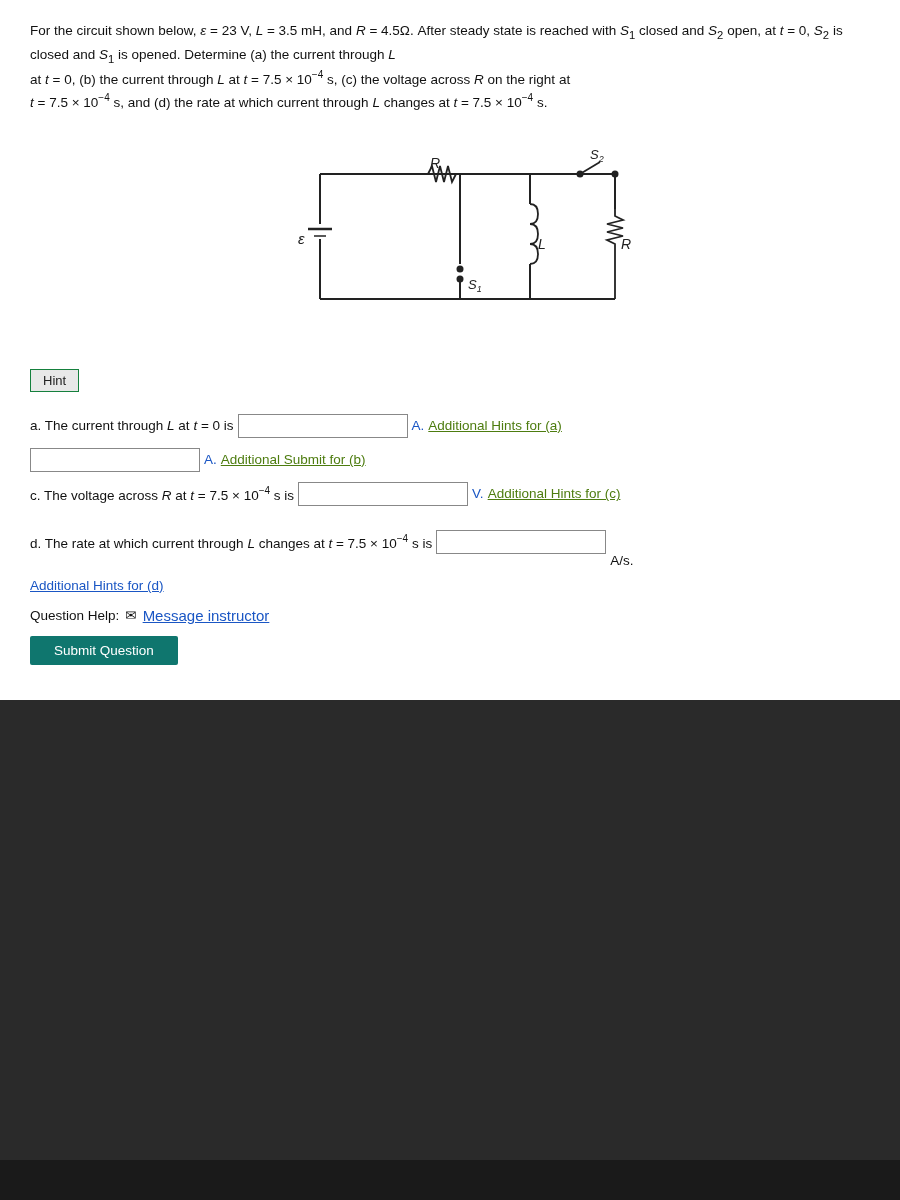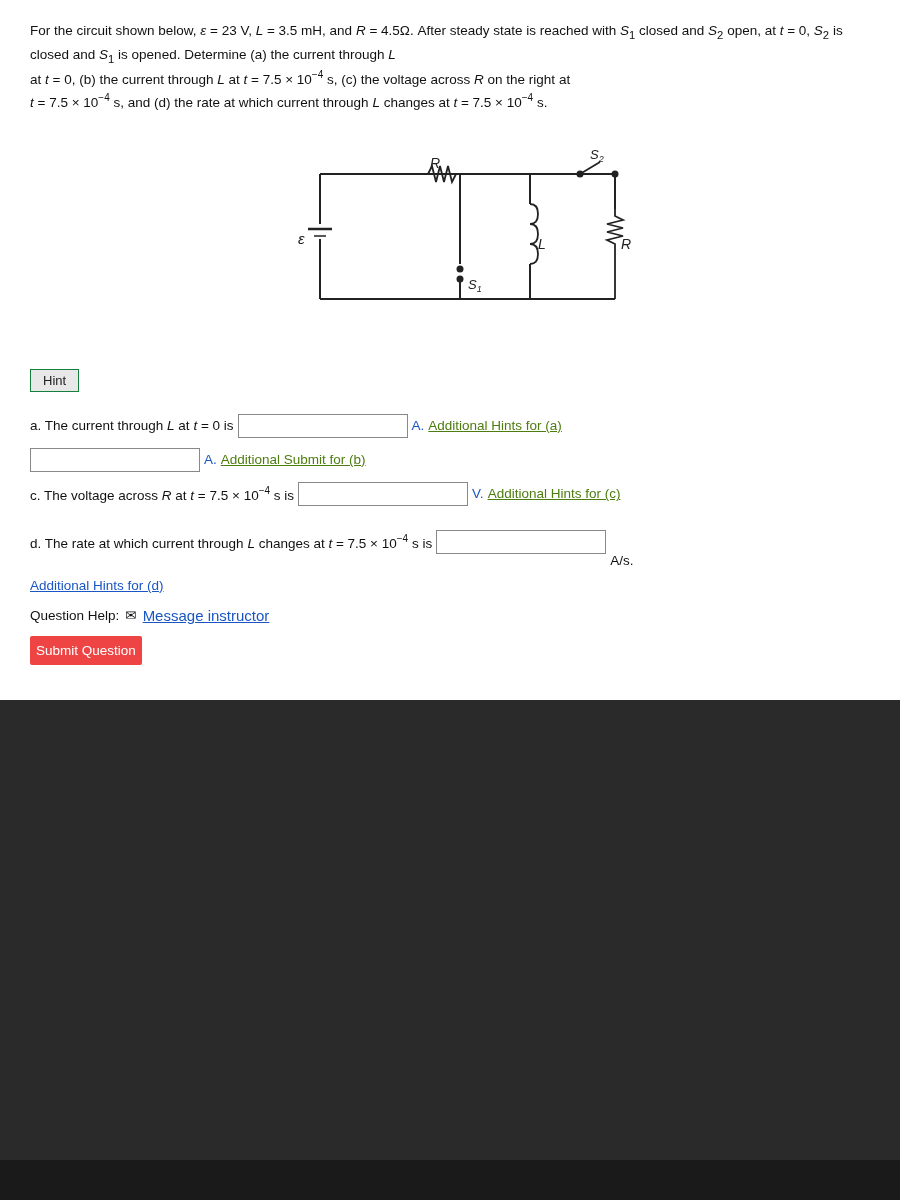--- a/index.html
+++ b/index.html
@@ -114,24 +114,24 @@
       display: inline-flex;
       align-items: center;
     }
     .msg-link {
       color: #1a56c4;
       text-decoration: underline;
       cursor: pointer;
       font-size: 15px;
     }
     .submit-btn {
-      background: #ef4444;
+      background: #0f766e;
       color: white;
       border: none;
-      padding: 7px 6px;
+      padding: 7px 24px;
       font-size: 13.5px;
       cursor: pointer;
       border-radius: 2px;
     }
     .bottom-dark {
       background: #2a2a2a;
       height: 500px;
       position: relative;
     }
     .bottom-bar {

